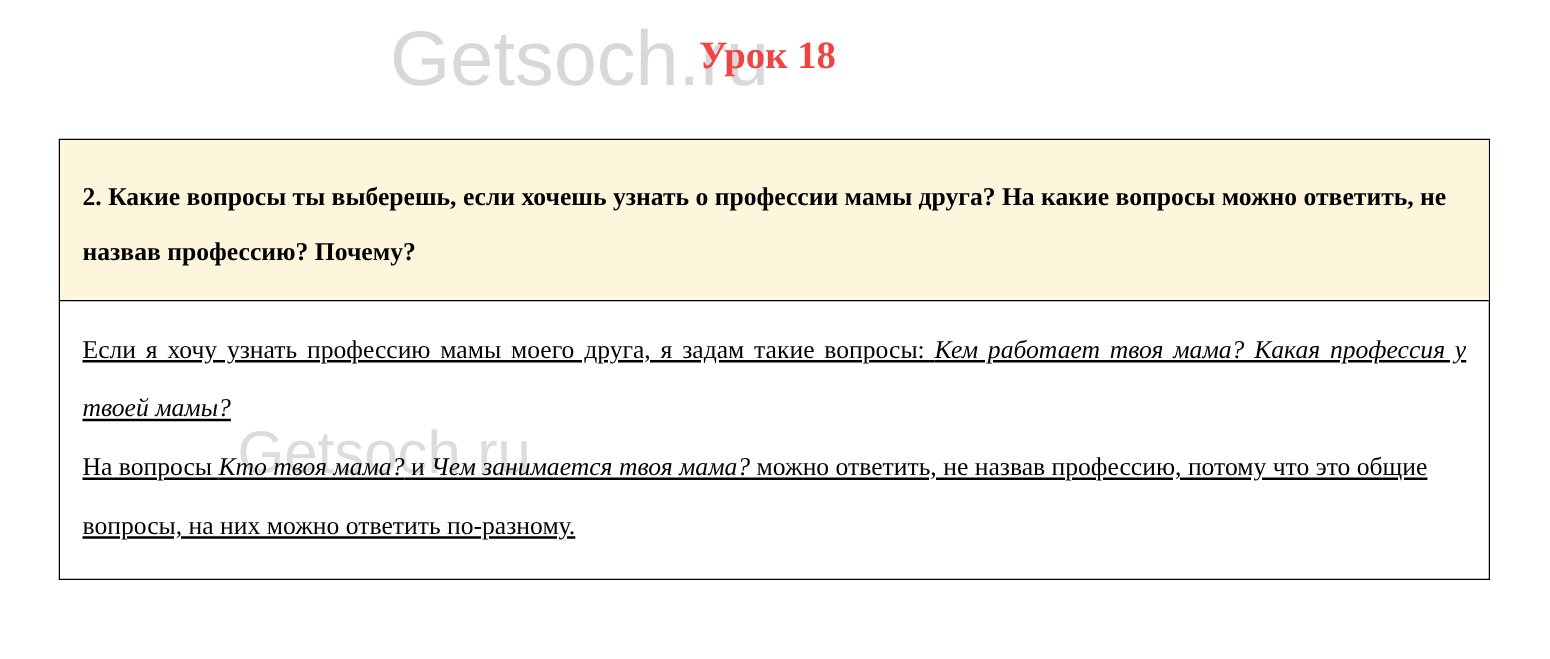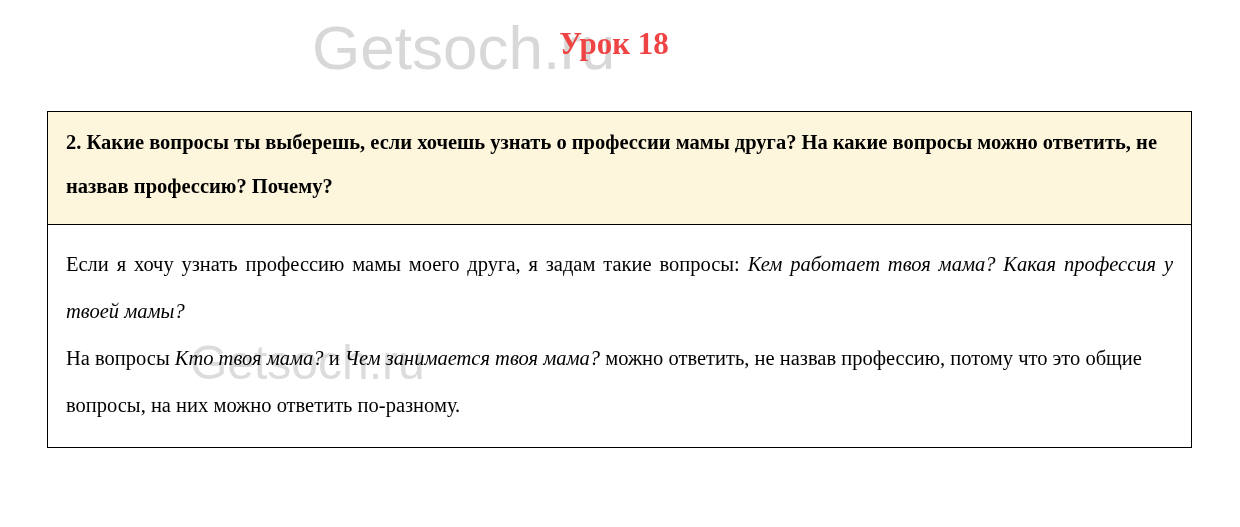--- a/index.html
+++ b/index.html
@@ -66,38 +66,39 @@
     width: 1145px;
     border: 1px solid #000000;
     box-sizing: border-box;
     z-index: 1;
     background: transparent;
   }
 
   .question-cell {
     background: #fdf6dd;
     border-bottom: 1px solid #000000;
-    padding: 8px 18px 16px 18px;
+    padding: 24px 18px 16px 18px;
     box-sizing: border-box;
   }
 
   .question-text {
     font-family: "Liberation Serif", serif;
     font-weight: bold;
     font-size: 20.5px;
     line-height: 44px;
     color: #000000;
     margin: 0;
     text-align: left;
   }
 
   .answer-cell {
     background: transparent;
     padding: 16px 18px 18px 18px;
     box-sizing: border-box;
+    text-decoration: underline;
   }
 
   .answer-p {
     font-family: "Liberation Serif", serif;
     font-size: 20.5px;
     line-height: 47px;
     color: #000000;
     margin: 0;
   }
   .answer-p.justify {

